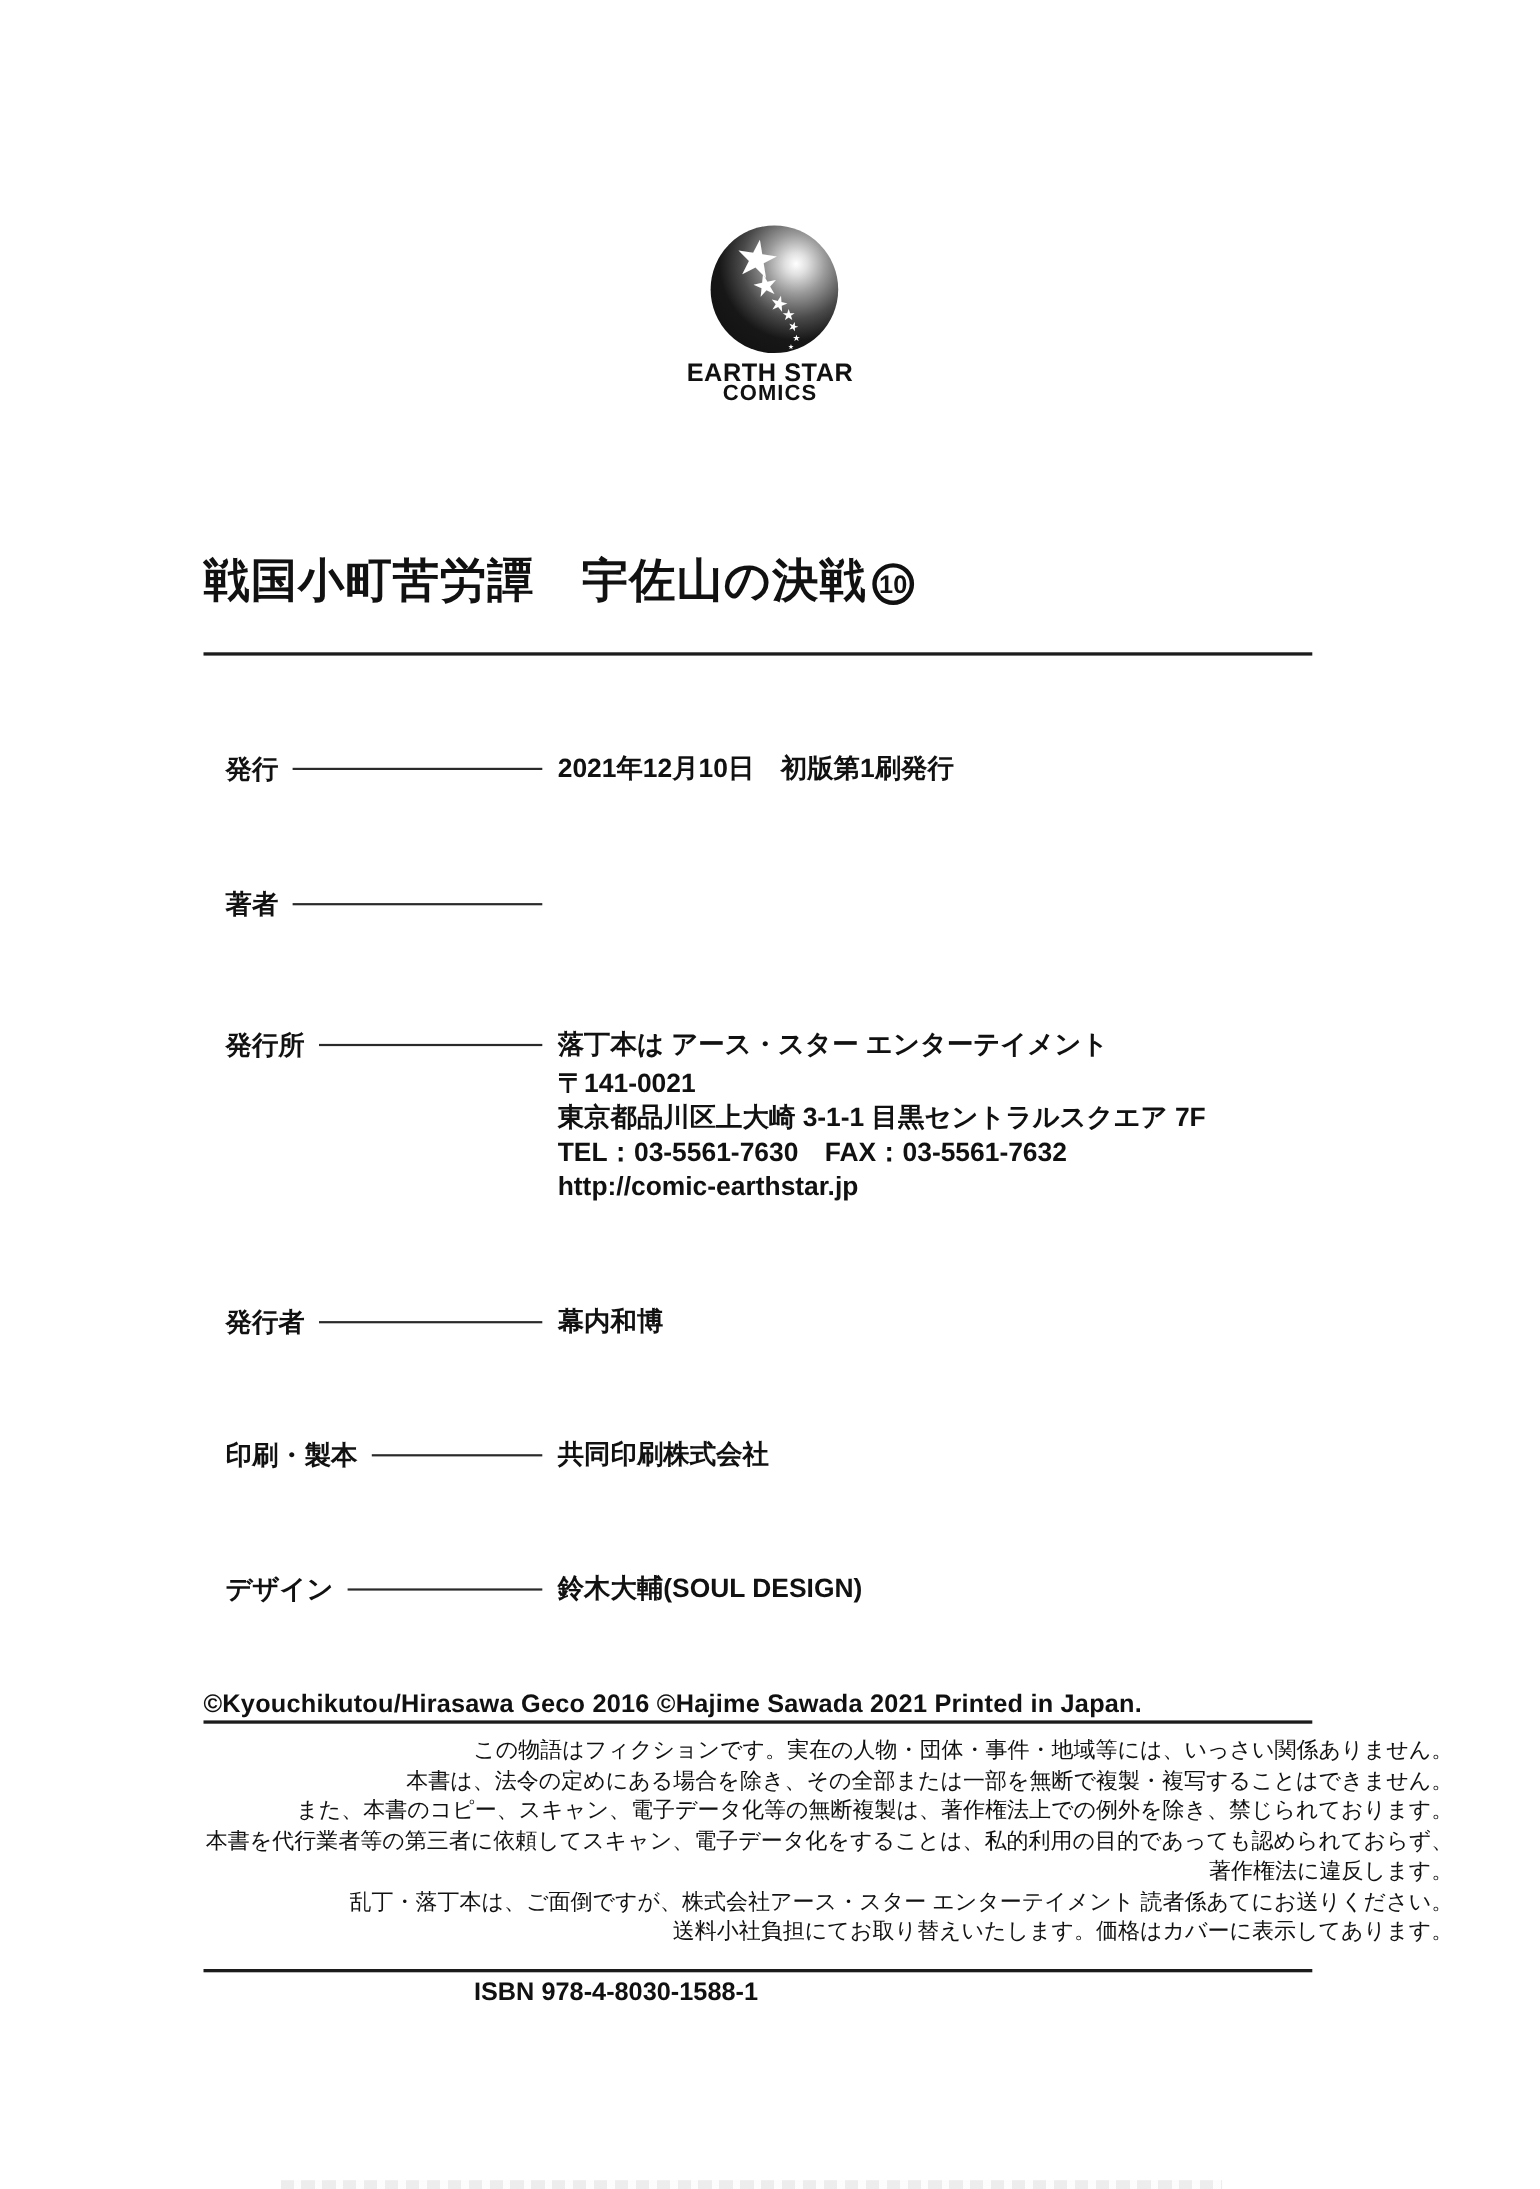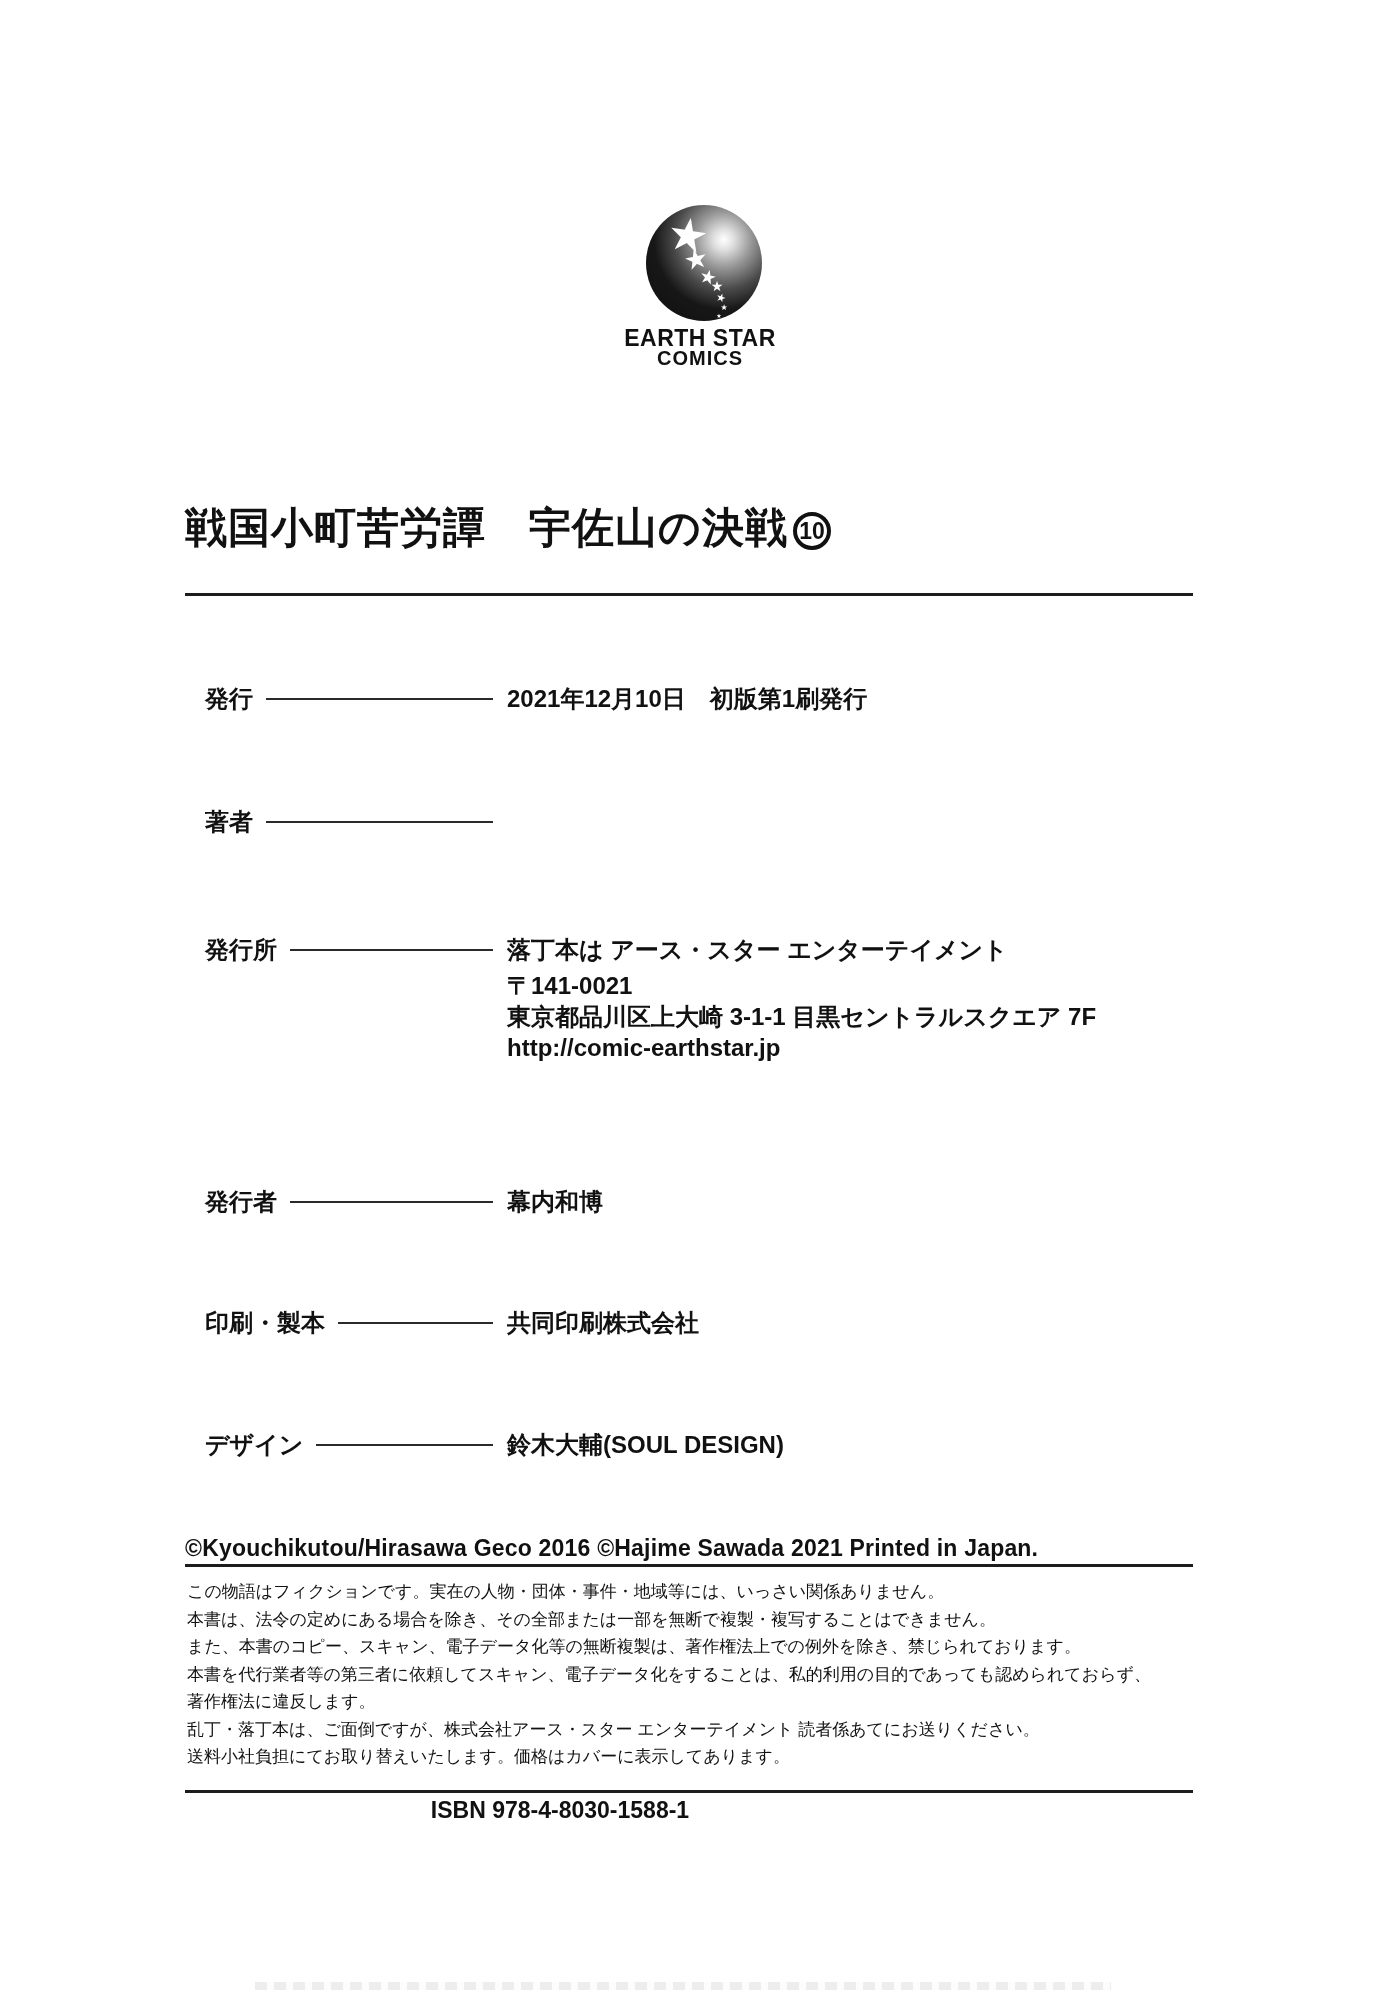--- a/index.html
+++ b/index.html
@@ -90,21 +90,21 @@
   .r-printing{top:1306px;}
   .r-design{top:1428px;}
 
   
   .copyright{
     position:absolute; left:185px; top:1534px;
     font-size:23px; font-weight:600; letter-spacing:0.2px; white-space:nowrap; line-height:28px;
   }
   .legal{
     position:absolute; left:187px; top:1578px;
-    font-size:17px; font-weight:500; line-height:27.5px; white-space:nowrap;
+    font-size:20px; font-weight:500; line-height:27.5px; white-space:nowrap;text-align:right;
   }
   .isbn{
     position:absolute; left:185px; top:1796px; width:750px;
     text-align:center; font-size:23px; font-weight:600; line-height:28px;
   }
   .page-edge-artifact{
     position:absolute; left:255px; top:1982px; width:856px; height:8px;
     background:repeating-linear-gradient(90deg,#eaeaea 0 12px,#fcfcfc 12px 19px);
     opacity:0.85;
   }
@@ -152,20 +152,21 @@
   <div class="colophon-row r-publishing-company">
     <div class="row-head">
       <span class="row-label">発行所</span>
       <span class="row-line"></span>
     </div>
     <div>
       <div class="row-value">落丁本は アース・スター エンターテイメント</div>
       <div class="row-details">
         <div class="detail-line">〒141-0021</div>
         <div class="detail-line">東京都品川区上大崎 3-1-1 目黒セントラルスクエア 7F</div>
+        <div class="detail-line">TEL：03-5561-7630　FAX：03-5561-7632</div>
         <div class="detail-line">http://comic-earthstar.jp</div>
       </div>
     </div>
   </div>
 
   <div class="colophon-row r-publisher">
     <div class="row-head">
       <span class="row-label">発行者</span>
       <span class="row-line"></span>
     </div>

